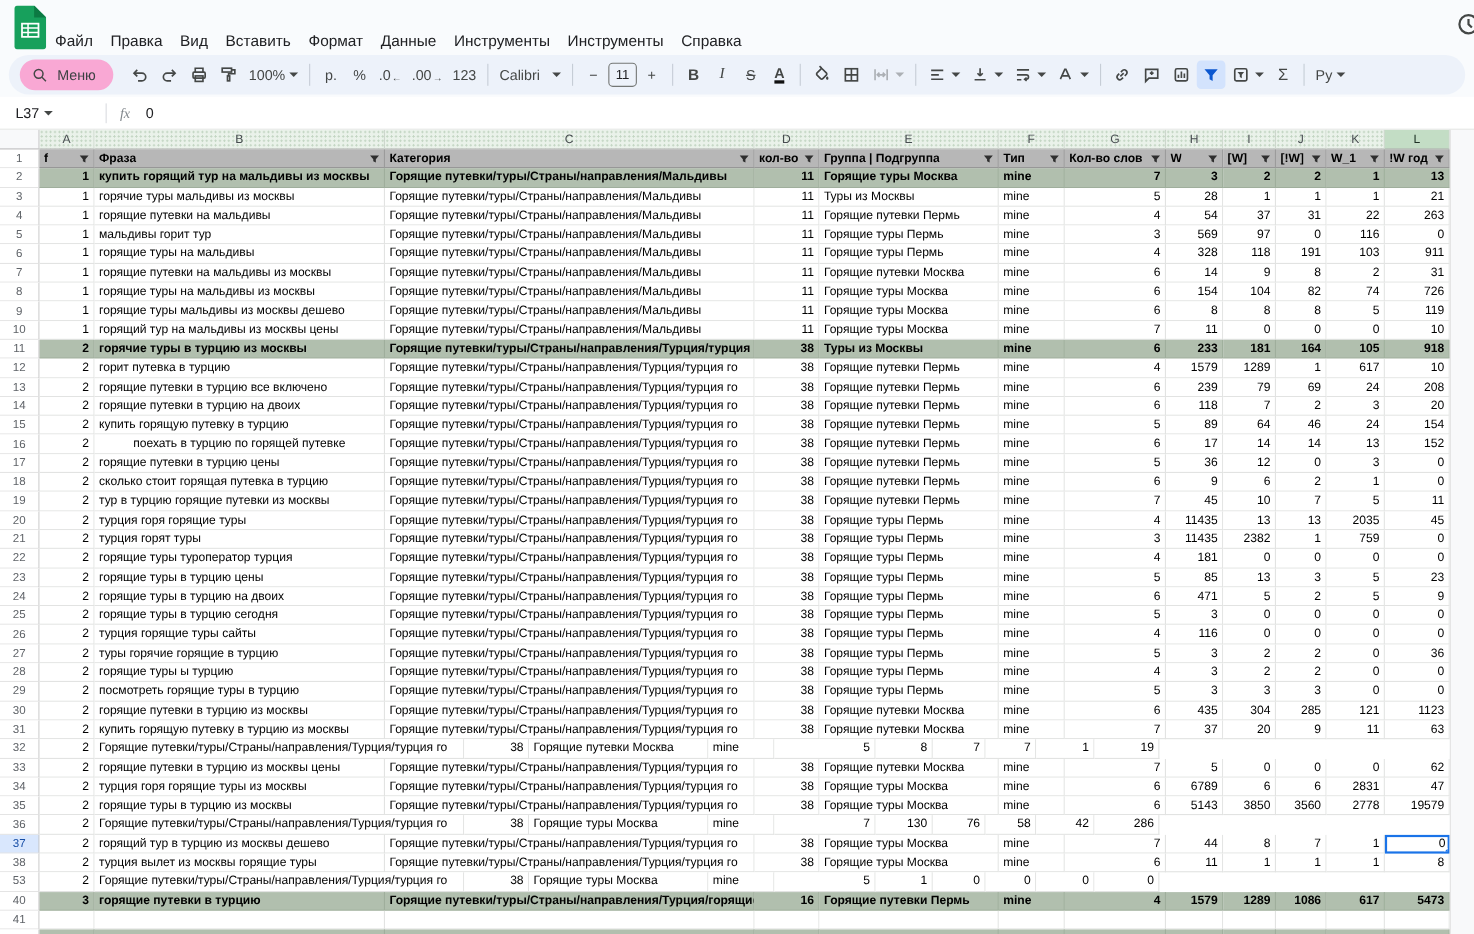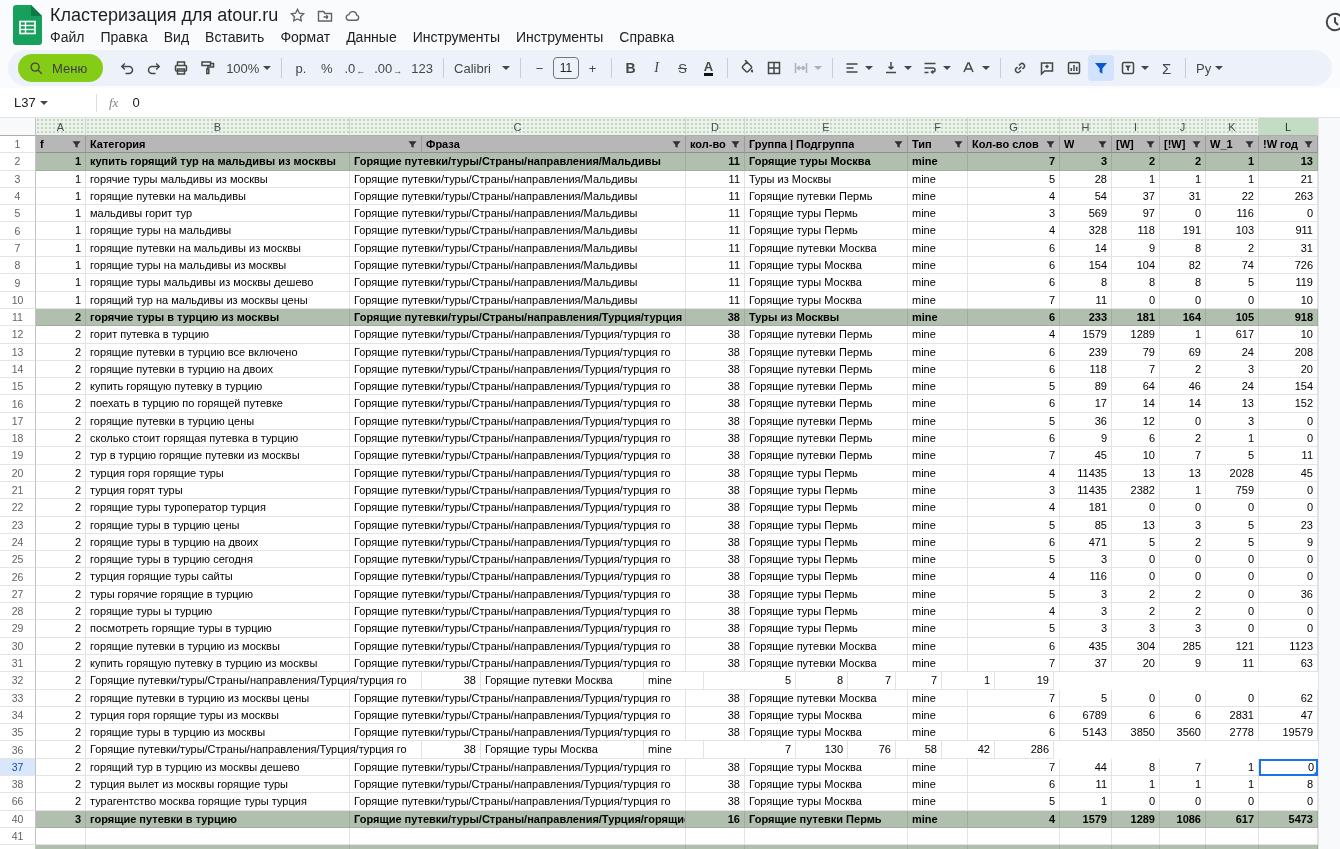--- a/index.html
+++ b/index.html
@@ -14,21 +14,21 @@
   .t-ico { width:18px; height:18px; display:flex; align-items:center; justify-content:center; color:#5f6368; }
   .t-ico svg { stroke:#5f6368; fill:none; stroke-width:1.4; }
   .menubar { position:absolute; left:42px; top:27px; display:flex; font-size:14px; color:#202124; }
   .menubar span { padding:2px 8px; border-radius:8px; cursor:pointer; }
   .corner-ico { position:absolute; right:-7px; top:10px; width:24px; height:24px; }
   .corner-ico svg { stroke:#444746; fill:none; stroke-width:1.5; }
 
   
   .toolbar { position:absolute; top:50px; left:8px; right:8px; height:36px; background:#edf2fa;
              border-radius:18px; display:flex; align-items:center; padding:0 10px; gap:1px; }
-  .search-pill { display:flex; align-items:center; gap:8px; background:#84cc16; border-radius:15px;
+  .search-pill { display:flex; align-items:center; gap:8px; background:#f9a8d4; border-radius:15px;
                  height:28px; padding:0 16px 0 10px; margin-right:10px; font-size:13px; color:#3c4043; cursor:pointer; }
   .search-pill svg { stroke:#444746; fill:none; stroke-width:1.5; }
   .tbtn { min-width:25px; height:26px; padding:0 4px; border-radius:4px; display:flex; align-items:center;
           justify-content:center; color:#444746; font-size:13px; cursor:pointer; white-space:nowrap; }
   .tbtn svg { stroke:#444746; fill:none; stroke-width:1.5; }
   .tbtn.active { background:#d3e3fd; }
   .tbtn.disabled { opacity:.38; }
   .sep { width:1px; height:20px; background:#c6cdd6; margin:0 5px; flex:none; }
   .caret { width:0; height:0; border:4px solid transparent; border-top-color:#444746; margin-left:4px; transform:translateY(2px); }
   .fontsize-box { width:26px; height:22px; border:1px solid #747775; border-radius:4px; display:flex;
@@ -82,39 +82,20 @@
     <div class="logo">
       <svg width="29" height="40" viewBox="0 0 29 40">
         <path d="M18 0H3C1.3 0 0 1.3 0 3v34c0 1.7 1.3 3 3 3h23c1.7 0 3-1.3 3-3V11L18 0z" fill="#17a05c"></path>
         <path d="M18 0l11 11H18z" fill="#0c7a43"></path>
         <rect x="7" y="16.5" width="15" height="12" fill="none" stroke="#fff" stroke-width="1.6"></rect>
         <line x1="7" y1="20.5" x2="22" y2="20.5" stroke="#fff" stroke-width="1.4"></line>
         <line x1="7" y1="24.5" x2="22" y2="24.5" stroke="#fff" stroke-width="1.4"></line>
         <line x1="12.5" y1="16.5" x2="12.5" y2="28.5" stroke="#fff" stroke-width="1.4"></line>
       </svg>
     </div>
-    <div class="title-row">
-      <span class="doc-title">Кластеризация для atour.ru</span>
-      <span class="t-ico">
-        <svg width="17" height="17" viewBox="0 0 18 18">
-            <path d="M9 2.5l2 4.1 4.5.6-3.3 3.1.8 4.4L9 12.6l-4 2.1.8-4.4L2.5 7.2 7 6.6z"></path>
-          </svg>
-      </span>
-      <span class="t-ico">
-        <svg width="18" height="18" viewBox="0 0 18 18">
-            <path d="M2.5 4.5h5l1.5 2h6.5v7.5h-13z"></path>
-            <path d="M7.5 10h4.5M12 10l-1.7-1.7M12 10l-1.7 1.7"></path>
-          </svg>
-      </span>
-      <span class="t-ico">
-        <svg width="19" height="18" viewBox="0 0 19 18">
-            <path d="M5.5 13.5a3 3 0 0 1-.3-6A4.2 4.2 0 0 1 13.4 8a2.8 2.8 0 0 1-.6 5.5z"></path>
-          </svg>
-      </span>
-    </div>
     <nav class="menubar">
         <span class="menu-item">Файл</span>
         <span class="menu-item">Правка</span>
         <span class="menu-item">Вид</span>
         <span class="menu-item">Вставить</span>
         <span class="menu-item">Формат</span>
         <span class="menu-item">Данные</span>
         <span class="menu-item">Инструменты</span>
         <span class="menu-item">Инструменты</span>
         <span class="menu-item">Справка</span>
@@ -328,28 +309,28 @@
         <div class="g-letter selcol" style="width: 59px;">L</div>
       </div>
       <div class="g-row hdr">
         <div class="g-num">1</div>
         <div class="g-cell" style="width: 50px;">
           <span class="hlabel">f</span>
           <svg class="fun" width="9" height="9" viewBox="0 0 10 10">
             <path d="M0.5 1.5h9L6.3 5.3v3.4L3.7 7.4V5.3z"></path>
           </svg>
         </div>
+        <div class="g-cell" style="width: 264px;">
+          <span class="hlabel">Фраза</span>
+          <svg class="fun" width="9" height="9" viewBox="0 0 10 10">
+            <path d="M0.5 1.5h9L6.3 5.3v3.4L3.7 7.4V5.3z"></path>
+          </svg>
+        </div>
         <div class="g-cell" style="width: 336px;">
           <span class="hlabel">Категория</span>
-          <svg class="fun" width="9" height="9" viewBox="0 0 10 10">
-            <path d="M0.5 1.5h9L6.3 5.3v3.4L3.7 7.4V5.3z"></path>
-          </svg>
-        </div>
-        <div class="g-cell" style="width: 264px;">
-          <span class="hlabel">Фраза</span>
           <svg class="fun" width="9" height="9" viewBox="0 0 10 10">
             <path d="M0.5 1.5h9L6.3 5.3v3.4L3.7 7.4V5.3z"></path>
           </svg>
         </div>
         <div class="g-cell" style="width: 59px;">
           <span class="hlabel">кол-во фраз</span>
           <svg class="fun" width="9" height="9" viewBox="0 0 10 10">
             <path d="M0.5 1.5h9L6.3 5.3v3.4L3.7 7.4V5.3z"></path>
           </svg>
         </div>
@@ -608,21 +589,21 @@
         <div class="g-cell al-right" style="width: 92px;">5</div>
         <div class="g-cell al-right" style="width: 52px;">89</div>
         <div class="g-cell al-right" style="width: 48px;">64</div>
         <div class="g-cell al-right" style="width: 46px;">46</div>
         <div class="g-cell al-right" style="width: 53px;">24</div>
         <div class="g-cell al-right" style="width: 59px;">154</div>
       </div>
       <div class="g-row">
         <div class="g-num">16</div>
         <div class="g-cell al-right" style="width: 50px;">2</div>
-        <div class="g-cell al-left" style="width: 264px;">поехать в турцию по горящей путевке</div>
+        <div class="g-cell al-left" style="width: 264px; text-align: center;">поехать в турцию по горящей путевке</div>
         <div class="g-cell al-left" style="width: 336px;">Горящие путевки/туры/Страны/направления/Турция/турция го</div>
         <div class="g-cell al-right" style="width: 59px;">38</div>
         <div class="g-cell al-left" style="width: 163px;">Горящие путевки Пермь</div>
         <div class="g-cell al-left" style="width: 60px;">mine</div>
         <div class="g-cell al-right" style="width: 92px;">6</div>
         <div class="g-cell al-right" style="width: 52px;">17</div>
         <div class="g-cell al-right" style="width: 48px;">14</div>
         <div class="g-cell al-right" style="width: 46px;">14</div>
         <div class="g-cell al-right" style="width: 53px;">13</div>
         <div class="g-cell al-right" style="width: 59px;">152</div>
@@ -677,21 +658,21 @@
         <div class="g-cell al-right" style="width: 50px;">2</div>
         <div class="g-cell al-left" style="width: 264px;">турция горя горящие туры</div>
         <div class="g-cell al-left" style="width: 336px;">Горящие путевки/туры/Страны/направления/Турция/турция го</div>
         <div class="g-cell al-right" style="width: 59px;">38</div>
         <div class="g-cell al-left" style="width: 163px;">Горящие туры Пермь</div>
         <div class="g-cell al-left" style="width: 60px;">mine</div>
         <div class="g-cell al-right" style="width: 92px;">4</div>
         <div class="g-cell al-right" style="width: 52px;">11435</div>
         <div class="g-cell al-right" style="width: 48px;">13</div>
         <div class="g-cell al-right" style="width: 46px;">13</div>
-        <div class="g-cell al-right" style="width: 53px;">2028</div>
+        <div class="g-cell al-right" style="width: 53px;">2035</div>
         <div class="g-cell al-right" style="width: 59px;">45</div>
       </div>
       <div class="g-row">
         <div class="g-num">21</div>
         <div class="g-cell al-right" style="width: 50px;">2</div>
         <div class="g-cell al-left" style="width: 264px;">турция горят туры</div>
         <div class="g-cell al-left" style="width: 336px;">Горящие путевки/туры/Страны/направления/Турция/турция го</div>
         <div class="g-cell al-right" style="width: 59px;">38</div>
         <div class="g-cell al-left" style="width: 163px;">Горящие туры Пермь</div>
         <div class="g-cell al-left" style="width: 60px;">mine</div>
@@ -949,23 +930,22 @@
         <div class="g-cell al-left" style="width: 163px;">Горящие туры Москва</div>
         <div class="g-cell al-left" style="width: 60px;">mine</div>
         <div class="g-cell al-right" style="width: 92px;">6</div>
         <div class="g-cell al-right" style="width: 52px;">11</div>
         <div class="g-cell al-right" style="width: 48px;">1</div>
         <div class="g-cell al-right" style="width: 46px;">1</div>
         <div class="g-cell al-right" style="width: 53px;">1</div>
         <div class="g-cell al-right" style="width: 59px;">8</div>
       </div>
       <div class="g-row">
-        <div class="g-num">66</div>
-        <div class="g-cell al-right" style="width: 50px;">2</div>
-        <div class="g-cell al-left" style="width: 264px;">турагентство москва горящие туры турция</div>
+        <div class="g-num">53</div>
+        <div class="g-cell al-right" style="width: 50px;">2</div>
         <div class="g-cell al-left" style="width: 336px;">Горящие путевки/туры/Страны/направления/Турция/турция го</div>
         <div class="g-cell al-right" style="width: 59px;">38</div>
         <div class="g-cell al-left" style="width: 163px;">Горящие туры Москва</div>
         <div class="g-cell al-left" style="width: 60px;">mine</div>
         <div class="g-cell al-right" style="width: 92px;">5</div>
         <div class="g-cell al-right" style="width: 52px;">1</div>
         <div class="g-cell al-right" style="width: 48px;">0</div>
         <div class="g-cell al-right" style="width: 46px;">0</div>
         <div class="g-cell al-right" style="width: 53px;">0</div>
         <div class="g-cell al-right" style="width: 59px;">0</div>

